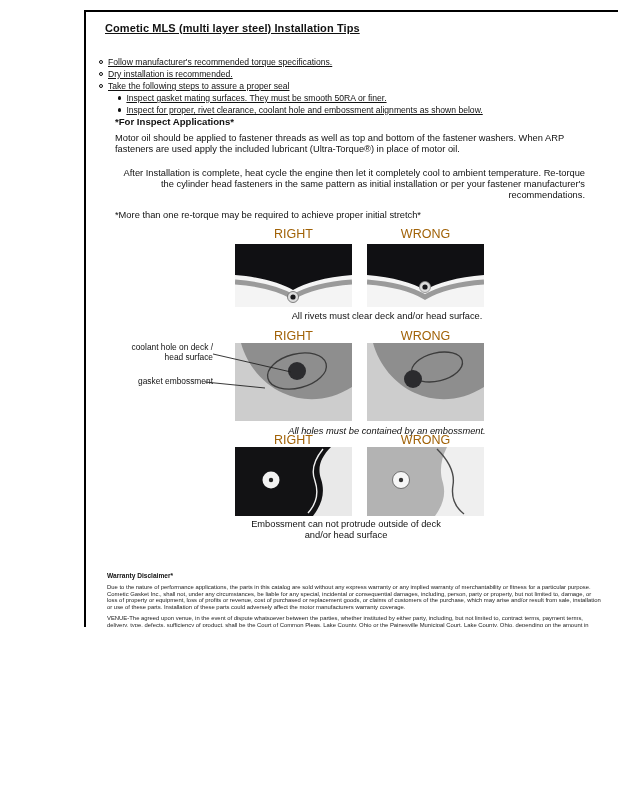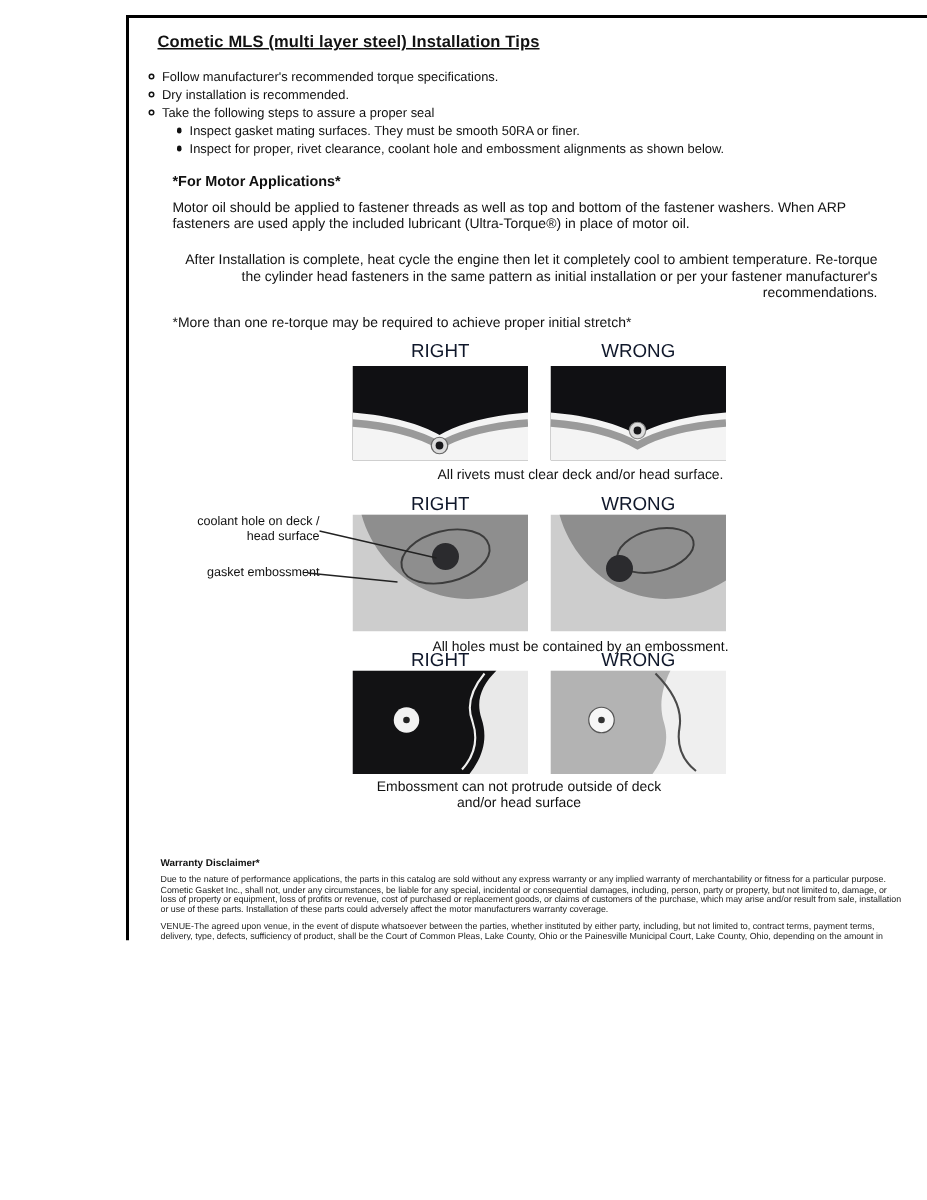--- a/index.html
+++ b/index.html
@@ -3,33 +3,33 @@
 <meta charset="utf-8">
 <style>
   * { margin:0; padding:0; box-sizing:border-box; }
   html,body { background:#ffffff; }
   body { font-family:"Liberation Sans", sans-serif; color:#111; }
   .page { position:relative; width:618px; height:627px; background:#fff; overflow:hidden; }
   .frame { position:absolute; left:84px; top:10px; width:534px; height:790px;
            border-left:2px solid #000; border-top:2px solid #000; }
   .title { position:absolute; left:105px; top:22px; font-size:11px; font-weight:bold;
            text-decoration:underline; letter-spacing:0.1px; }
-  .tips { position:absolute; left:99px; top:45px; }
+  .tips { position:absolute; left:99px; top:56px;text-decoration:underline; }
   .tip { display:flex; align-items:flex-start; font-size:8.6px; line-height:12px; }
   .tip.sub { margin-left:19px; }
   .m-circle { width:4px; height:4px; border:1px solid #111; border-radius:50%;
               margin-top:4px; margin-right:5px; flex:none; }
   .m-dot { width:3.4px; height:3.4px; background:#111; border-radius:50%;
            margin-top:4.4px; margin-right:5px; flex:none; }
   .diesel-head { position:absolute; left:115px; top:116px; font-weight:bold; font-size:9.6px; }
   .para { position:absolute; left:115px; width:470px; font-size:9.3px; line-height:11.2px; }
   .p1 { top:133px; }
   .p2 { top:168px;text-align:right; }
   .note { top:210px; }
-  .fig-label { position:absolute; width:117px; text-align:center; font-size:12.5px; color:#0f172a; }
+  .fig-label { position:absolute; width:117px; text-align:center; font-size:12.5px; color:#a16207; }
   .panel { position:absolute; width:117px; display:block; }
   .caption { position:absolute; font-size:9.3px; line-height:11px;text-align:center; }
   .pointer-label { position:absolute; font-size:8.4px; line-height:10px; text-align:right; }
   .pointer-lines { position:absolute; z-index:3; }
   .warranty { position:absolute; left:107px; top:572px; width:495px; }
   .w-head { font-size:6.6px; font-weight:bold; margin-bottom:5px; }
   .w-para { font-size:5.9px; line-height:6.6px; margin-bottom:5px; color:#222; }
   .w-para.tight { margin-bottom:2px; }
   .footer { position:absolute; left:380px; top:759px; font-size:10.5px; color:#111; }
 </style>
@@ -57,21 +57,21 @@
     <div class="tip sub">
       <span class="m-dot"></span>
       <span>Inspect gasket mating surfaces.  They must be smooth 50RA or finer.</span>
     </div>
     <div class="tip sub">
       <span class="m-dot"></span>
       <span>Inspect for proper, rivet clearance, coolant hole and embossment alignments as shown below.</span>
     </div>
   </div>
 
-  <div class="diesel-head">*For Motor Applications*</div>
+  <div class="diesel-head">*For Inspect Applications*</div>
   <div class="para p1">Motor oil should be applied to fastener threads as well as top and bottom of the fastener washers. When ARP fasteners are used apply the included lubricant (Ultra-Torque®) in place of motor oil.</div>
   <div class="para p2">After Installation is complete, heat cycle the engine then let it completely cool to ambient temperature. Re-torque the cylinder head fasteners in the same pattern as initial installation or per your fastener manufacturer's recommendations.</div>
   <div class="para note">*More than one re-torque may be required to achieve proper initial stretch*</div>
 
   <div class="fig-label" style="left:235px; top:227px;">RIGHT</div>
   <div class="fig-label" style="left:367px; top:227px;">WRONG</div>
   <svg class="panel" style="left:235px; top:244px;" width="117" height="63" viewBox="0 0 117 63">
     <rect width="117" height="63" fill="#101013"></rect>
     <path d="M0,31 C26,33 46,39 58,46 C70,39 90,33 117,31 L117,63 L0,63 Z" fill="#f4f4f4"></path>
     <path d="M0,38 C26,40 46,46 58,53 C70,46 90,40 117,38" stroke="#9a9a9a" stroke-width="5" fill="none"></path>
@@ -100,21 +100,21 @@
     <path d="M117,0 L117,44 C95,58 70,60 48,50 C28,41 12,22 6,0 Z" fill="#8e8e8e"></path>
     <ellipse cx="62" cy="28" rx="30" ry="17" fill="none" stroke="#3c3c3c" stroke-width="1.3" transform="rotate(-14 62 28)"></ellipse>
     <circle cx="62" cy="28" r="9" fill="#2b2b2e"></circle>
   </svg>
   <svg class="panel" style="left:367px; top:343px;" width="117" height="78" viewBox="0 0 117 78">
     <rect width="117" height="78" fill="#cdcdcd"></rect>
     <path d="M117,0 L117,44 C95,58 70,60 48,50 C28,41 12,22 6,0 Z" fill="#8e8e8e"></path>
     <ellipse cx="70" cy="24" rx="26" ry="14" fill="none" stroke="#3c3c3c" stroke-width="1.3" transform="rotate(-14 70 24)"></ellipse>
     <circle cx="46" cy="36" r="9" fill="#2b2b2e"></circle>
   </svg>
-  <div class="caption" style="left:237px; top:426px; width:300px;">All holes must be contained by an embossment.</div>
+  <div class="caption" style="left:237px; top:426px; width:300px;font-style:italic;">All holes must be contained by an embossment.</div>
 
   <div class="fig-label" style="left:235px; top:433px;">RIGHT</div>
   <div class="fig-label" style="left:367px; top:433px;">WRONG</div>
   <svg class="panel" style="left:235px; top:447px;" width="117" height="69" viewBox="0 0 117 69">
     <rect width="117" height="69" fill="#e9e9e9"></rect>
     <path d="M0,0 L96,0 C86,10 82,20 86,32 C90,44 88,56 78,69 L0,69 Z" fill="#121214"></path>
     <path d="M88,2 C79,13 76,24 80,34 C84,46 82,56 73,66" fill="none" stroke="#f0f0f0" stroke-width="1.4"></path>
     <circle cx="36" cy="33" r="8.5" fill="#f2f2f2"></circle>
     <circle cx="36" cy="33" r="2.2" fill="#222"></circle>
   </svg>

